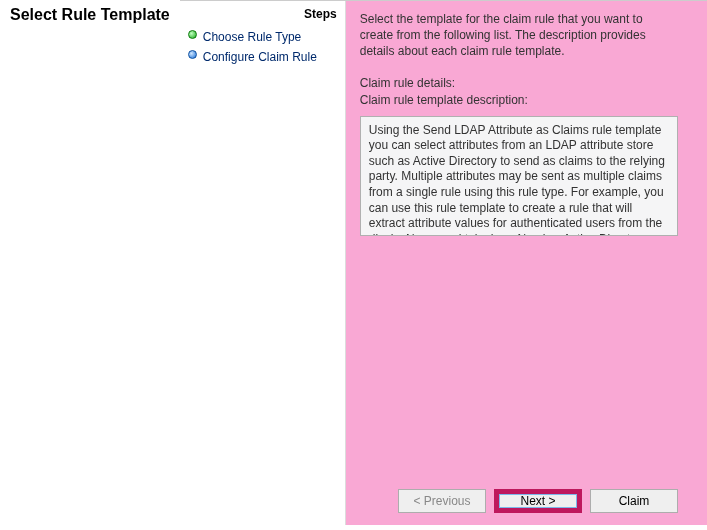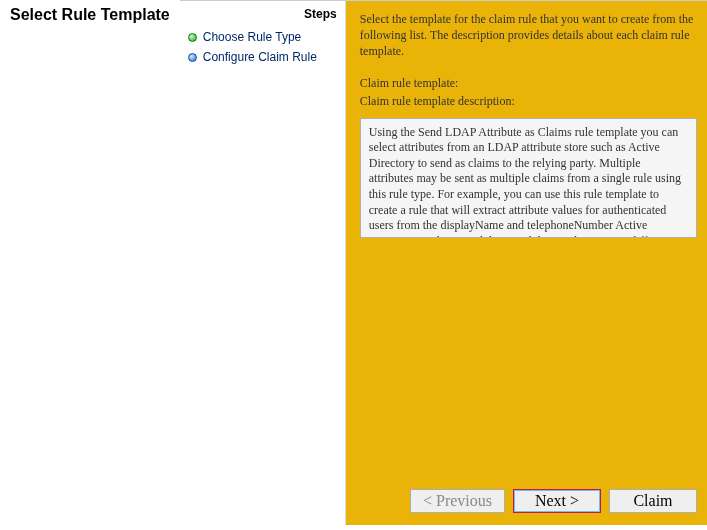--- a/index.html
+++ b/index.html
@@ -35,45 +35,45 @@
     background: #fff;
   }
   .steps-heading {
     font-weight: 700;
     font-size: 12px;
     margin-bottom: 6px;
     text-align: right;
   }
   .step {
     display: flex;
-    align-items: center;
+    align-items: flex-start;
     gap: 6px;
     padding: 3px 0;
     color: #002a6c;
     cursor: pointer;
   }
   .step .bullet {
     width: 9px; height: 9px;
     border-radius: 50%;
     flex: 0 0 auto;
   }
   .bullet.green {
     background: radial-gradient(circle at 35% 35%, #bfffbf, #1aa81a);
     border: 1px solid #0a7a0a;
   }
   .bullet.blue {
     background: radial-gradient(circle at 35% 35%, #cfe6ff, #1a6fd6);
     border: 1px solid #0d4fa0;
   }
   .main {
     flex: 1;
-    background: #eab308;
+    background: #f9a8d4;
     border-left: 1px solid #dcdcdc;
-    padding: 10px 10px 0 14px;
-    display: flex; flex-direction: column; font-family: Liberation Serif, serif;
+    padding: 10px 29px 0 14px;
+    display: flex; flex-direction: column;
   }
   .intro {
     color: #333;
     line-height: 1.35;
     margin-bottom: 10px;
   }
   .field-label {
     margin: 6px 0 3px 0;
     color: #333;
   }
@@ -113,30 +113,30 @@
     justify-content: flex-end;
     gap: 8px;
     padding: 10px 0 12px 0;
   }
   .btn {
     min-width: 88px;
     height: 24px;
     background: #efefef;
     border: 1px solid #adadad;
     font-family: inherit;
-    font-size: 16px;
+    font-size: 12px;
     padding: 0 12px;
     cursor: pointer;
   }
   .btn:disabled {
     color: #888;
     cursor: default;
   }
   .btn.default {
-    border: 1px solid #be185d;
+    border: 5px solid #be185d;
     box-shadow: inset 0 0 0 1px #7cb8ea;
   }
 </style>
 </head>
 <body>
 
 <div class="window">
 
   <div class="title-area">
     <div class="title-text">Select Rule Template</div>
@@ -155,21 +155,21 @@
       <div class="step">
         <span class="bullet blue"></span>
         <span>Configure Claim Rule</span>
       </div>
     </div>
 
     <div class="main">
 
       <div class="intro">Select the template for the claim rule that you want to create from the following list. The description provides details about each claim rule template.</div>
 
-      <div class="field-label">Claim rule template:</div>
+      <div class="field-label">Claim rule details:</div>
 
 
       <div class="field-label" style="margin-top:0">Claim rule template description:</div>
 
       <div class="desc-box">
         <span>Using the Send LDAP Attribute as Claims rule template you can select attributes from an LDAP attribute store such as Active Directory to send as claims to the relying party. Multiple attributes may be sent as multiple claims from a single rule using this rule type. For example, you can use this rule template to create a rule that will extract attribute values for authenticated users from the displayName and telephoneNumber Active Directory attributes and then send those values as two different outgoing claims. This rule may also be used to send all of the user's group memberships. If you want to only send individual group memberships, use the Send Group Membership as a Claim rule template.</span>
       </div>
 
       <div class="spacer"></div>
 

